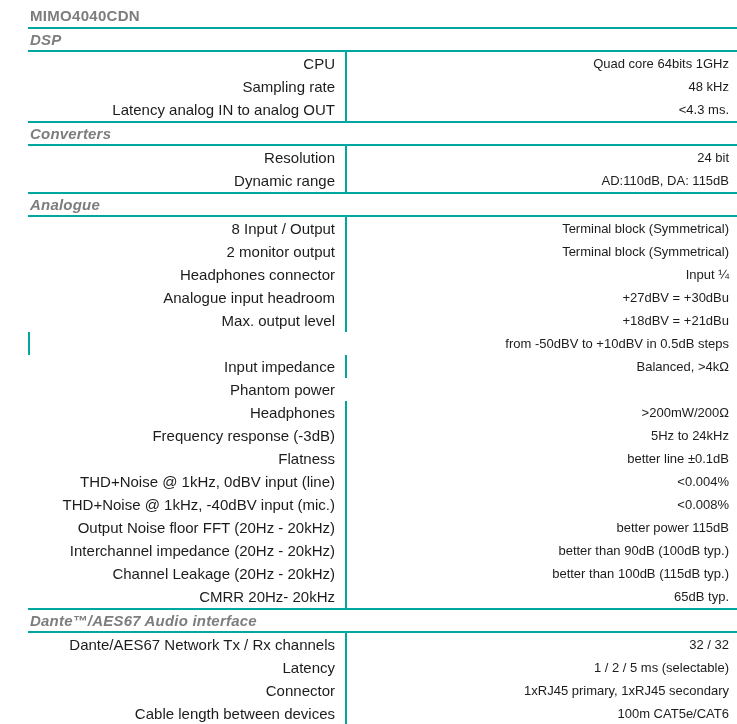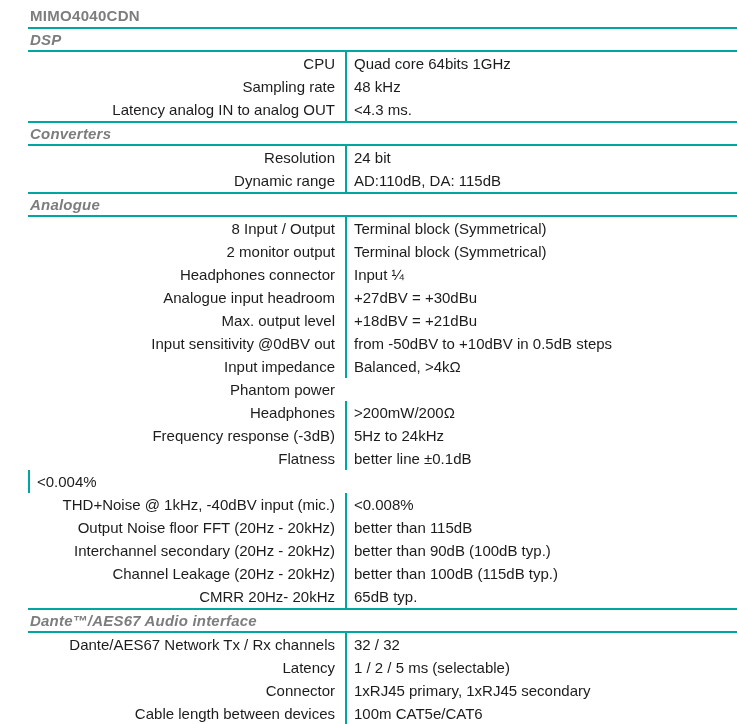--- a/index.html
+++ b/index.html
@@ -59,23 +59,24 @@
     padding:3px 10px 3px 0;
     font-size:15px;
     line-height:17px;
     color:var(--body);
   }
   .cell-value{
     box-sizing:border-box;
     flex:1 1 auto;
     border-left:2px solid var(--accent);
     padding:3px 8px 3px 7px;
-    font-size:15px;
+    font-size:13px;
     line-height:17px;
     color:var(--body);
+    text-align:right;
   }
 </style>
 </head>
 <body>
 
 <div class="page">
   <div class="doc-title">MIMO4040CDN</div>
   <div class="spec-table" id="spec-table">
       <div class="section-header">DSP</div>
       <div class="section-rows">
@@ -119,21 +120,20 @@
         </div>
         <div class="spec-row">
           <div class="cell-label">Analogue input headroom</div>
           <div class="cell-value">+27dBV = +30dBu</div>
         </div>
         <div class="spec-row">
           <div class="cell-label">Max. output level</div>
           <div class="cell-value">+18dBV = +21dBu</div>
         </div>
         <div class="spec-row">
-          <div class="cell-label">Input sensitivity @0dBV out</div>
           <div class="cell-value">from -50dBV to +10dBV in 0.5dB steps</div>
         </div>
         <div class="spec-row">
           <div class="cell-label">Input impedance</div>
           <div class="cell-value">Balanced, &gt;4kΩ</div>
         </div>
         <div class="spec-row">
           <div class="cell-label">Phantom power</div>
         </div>
         <div class="spec-row">
@@ -142,32 +142,33 @@
         </div>
         <div class="spec-row">
           <div class="cell-label">Frequency response (-3dB)</div>
           <div class="cell-value">5Hz to 24kHz</div>
         </div>
         <div class="spec-row">
           <div class="cell-label">Flatness</div>
           <div class="cell-value">better line ±0.1dB</div>
         </div>
         <div class="spec-row">
+          <div class="cell-label">THD+Noise @ 1kHz, 0dBV input (line)</div>
           <div class="cell-value">&lt;0.004%</div>
         </div>
         <div class="spec-row">
           <div class="cell-label">THD+Noise @ 1kHz, -40dBV input (mic.)</div>
           <div class="cell-value">&lt;0.008%</div>
         </div>
         <div class="spec-row">
           <div class="cell-label">Output Noise floor FFT (20Hz - 20kHz)</div>
-          <div class="cell-value">better than 115dB</div>
+          <div class="cell-value">better power 115dB</div>
         </div>
         <div class="spec-row">
-          <div class="cell-label">Interchannel secondary (20Hz - 20kHz)</div>
+          <div class="cell-label">Interchannel impedance (20Hz - 20kHz)</div>
           <div class="cell-value">better than 90dB (100dB typ.)</div>
         </div>
         <div class="spec-row">
           <div class="cell-label">Channel Leakage (20Hz - 20kHz)</div>
           <div class="cell-value">better than 100dB (115dB typ.)</div>
         </div>
         <div class="spec-row">
           <div class="cell-label">CMRR 20Hz- 20kHz</div>
           <div class="cell-value">65dB typ.</div>
         </div>

